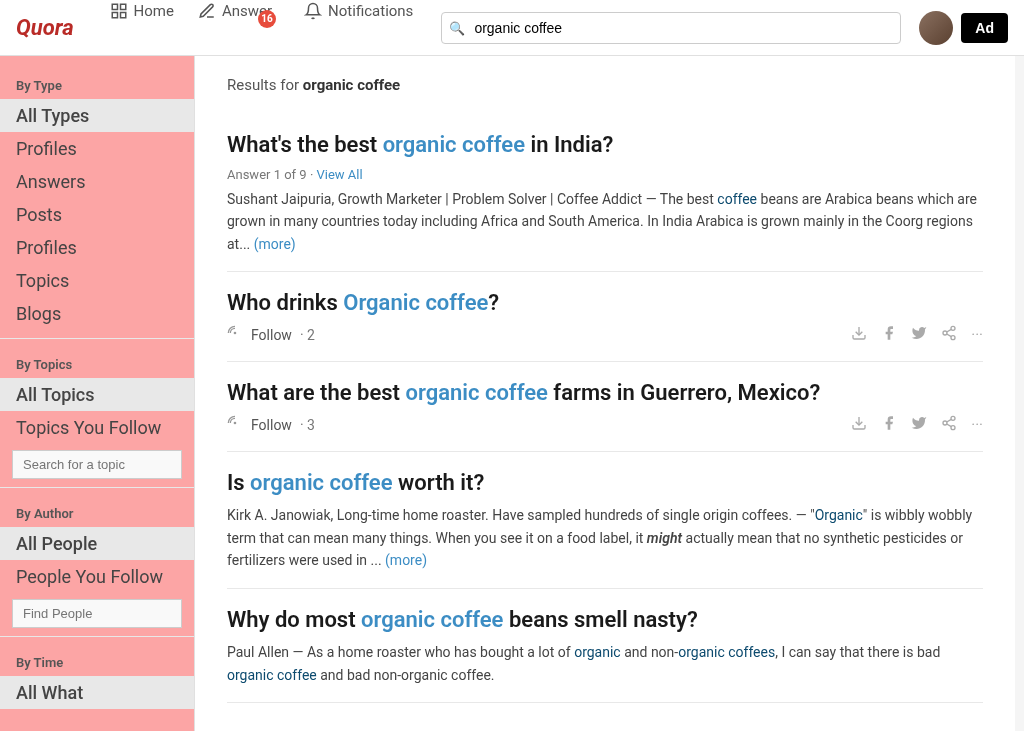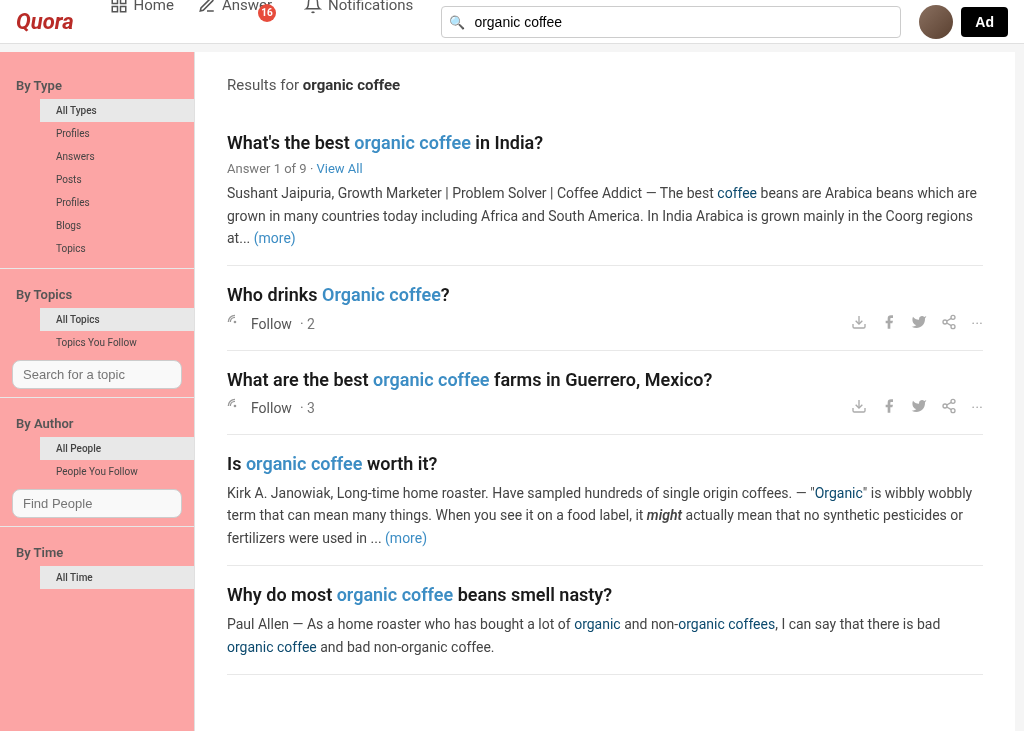--- a/index.html
+++ b/index.html
@@ -5,21 +5,21 @@
     * { box-sizing: border-box; margin: 0; padding: 0; }
     body { font-family: -apple-system, BlinkMacSystemFont, 'Segoe UI', Roboto, Arial, sans-serif; font-size: 14px; color: #333; background: #f5f5f5; }
 
     
     .header {
       background: #fff;
       border-bottom: 1px solid #e0e0e0;
       display: flex;
       align-items: center;
       padding: 0 16px;
-      height: 44px;
+      height: 56px;
       position: fixed;
       top: 0; left: 0; right: 0;
       z-index: 100;
     }
     .logo {
       font-size: 22px;
       font-weight: bold;
       color: #b92b27;
       margin-right: 24px;
       font-style: italic;
@@ -122,44 +122,43 @@
     }
     .sidebar-section-title {
       font-size: 13px;
       font-weight: 600;
       color: #555;
       padding: 10px 16px 6px;
     }
     .sidebar-item {
       display: block;
       padding: 6px 16px;
-      font-size: 10px;
+      font-size: 18px;
       color: #444;
       cursor: pointer;
       text-decoration: none;
-      margin-left: 40px;
     }
     .sidebar-item.active {
       background: #e8e8e8;
       font-weight: 500;
     }
     .sidebar-divider {
       border: none;
       border-top: 1px solid #e8e8e8;
       margin: 8px 0;
     }
     .sidebar-input {
       margin: 6px 12px;
       display: block;
     }
     .sidebar-input input {
       width: 100%;
       padding: 6px 10px;
       border: 1px solid #ccc;
-      border-radius: 8px;
+      border-radius: 0;
       font-size: 13px;
       outline: none;
       background: #f9f9f9;
       color: #555;
     }
 
     
     .main-content {
       flex: 1;
       padding: 24px 32px;
@@ -179,21 +178,21 @@
 
     .result-item {
       border-bottom: 1px solid #e8e8e8;
       padding: 16px 0;
     }
     .result-item:first-child {
       padding-top: 0;
     }
 
     .result-title {
-      font-size: 18px;
+      font-size: 22px;
       font-weight: 600;
       color: #1a1a1a;
       margin-bottom: 6px;
       line-height: 1.4;
     }
     .result-title a {
       color: #3c8dc4;
       text-decoration: none;
     }
 
@@ -314,42 +313,42 @@
 
 <div class="page-container">
 
   <nav class="sidebar">
     <div class="sidebar-section-title">By Type</div>
     <a class="sidebar-item active">All Types</a>
     <a class="sidebar-item">Profiles</a>
     <a class="sidebar-item">Answers</a>
     <a class="sidebar-item">Posts</a>
     <a class="sidebar-item">Profiles</a>
+    <a class="sidebar-item">Topics</a>
     <a class="sidebar-item">Blogs</a>
-    <a class="sidebar-item">Topics</a>
 
     <hr class="sidebar-divider">
     <div class="sidebar-section-title">By Topics</div>
     <a class="sidebar-item active">All Topics</a>
     <a class="sidebar-item">Topics You Follow</a>
     <div class="sidebar-input">
       <input type="text" placeholder="Search for a topic" style="">
     </div>
 
     <hr class="sidebar-divider">
     <div class="sidebar-section-title">By Author</div>
     <a class="sidebar-item active">All People</a>
     <a class="sidebar-item">People You Follow</a>
     <div class="sidebar-input">
       <input type="text" placeholder="Find People" style="">
     </div>
 
     <hr class="sidebar-divider">
     <div class="sidebar-section-title">By Time</div>
-    <a class="sidebar-item active">All Time</a>
+    <a class="sidebar-item active">All What</a>
   </nav>
 
   <main class="main-content">
     <p class="results-header">
       <span>Results for </span><strong>organic coffee</strong>
     </p>
 
     <div class="result-item">
       <div class="result-title">
         <span>What's the best </span><a>organic coffee</a><span> in India?</span>

